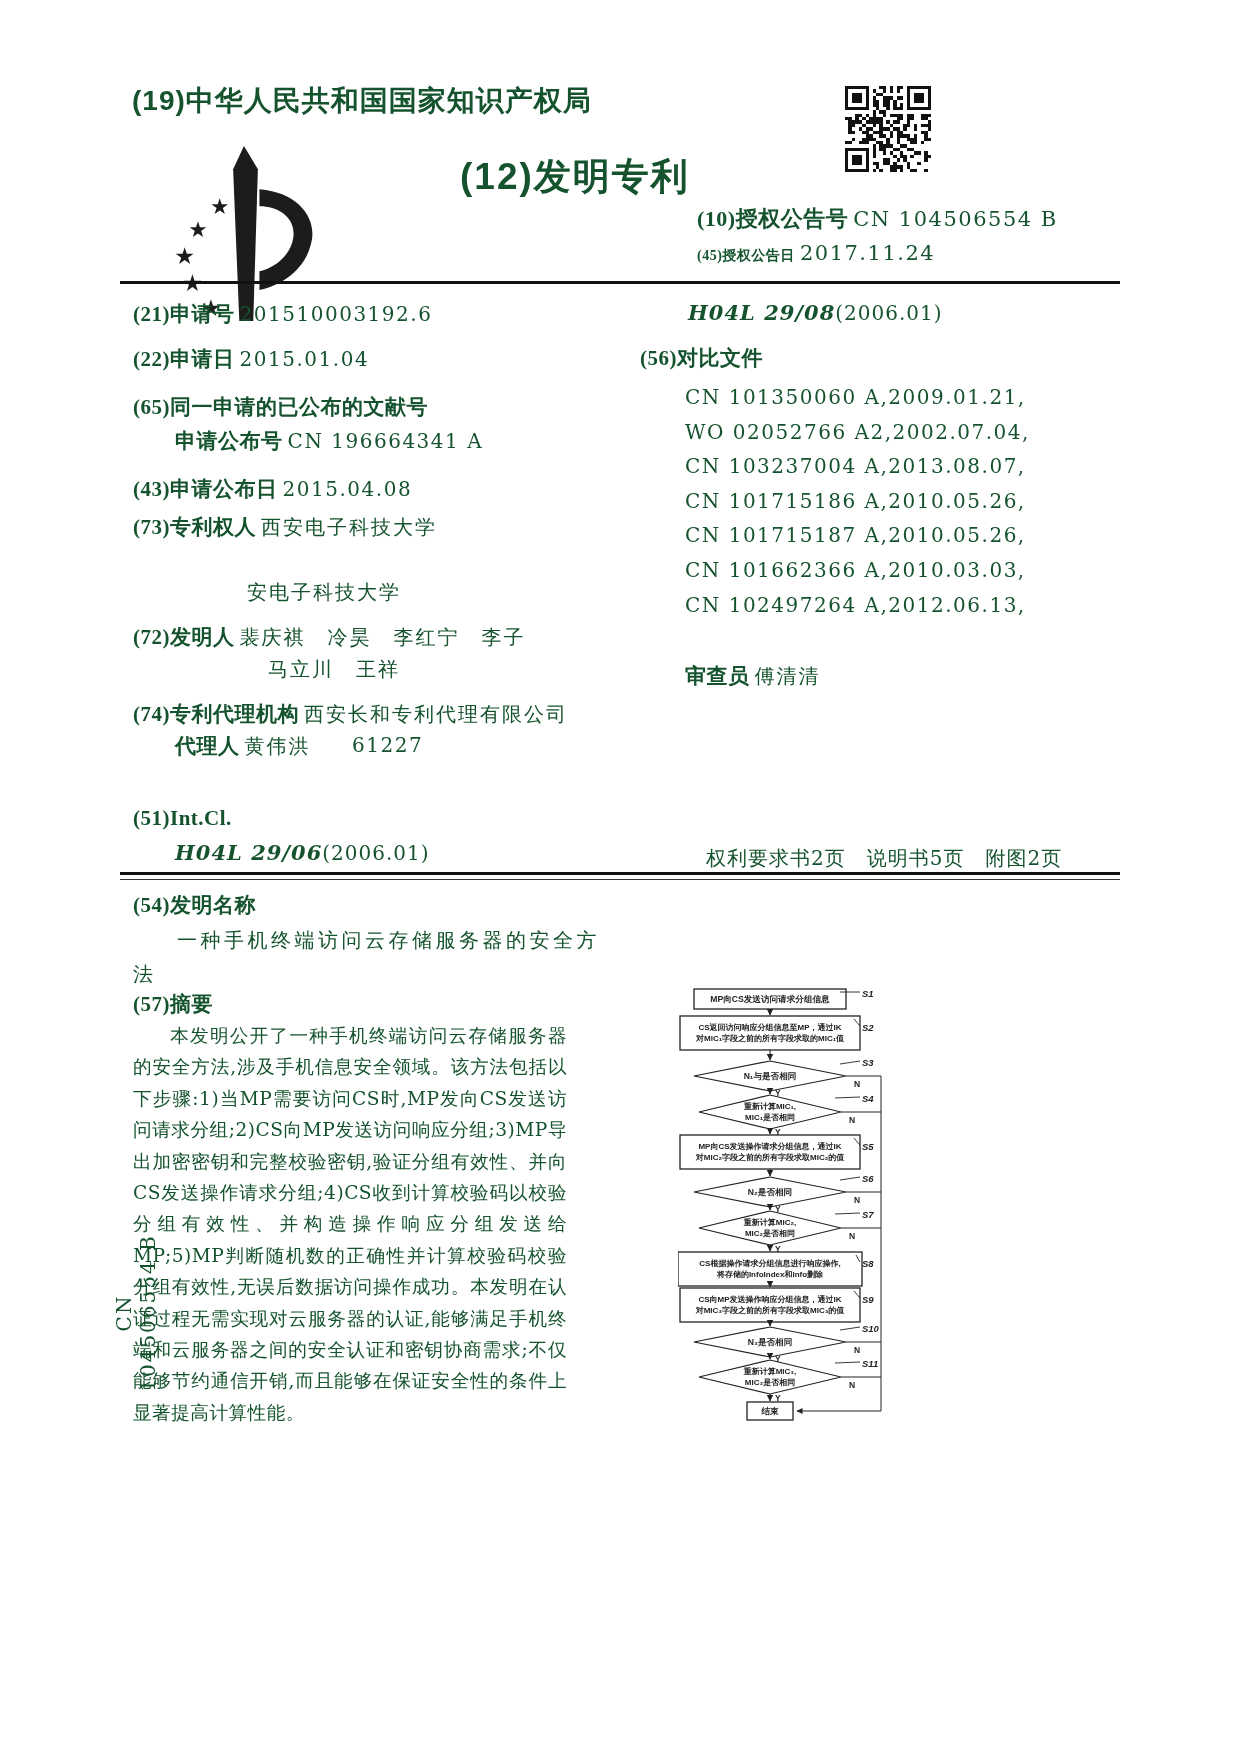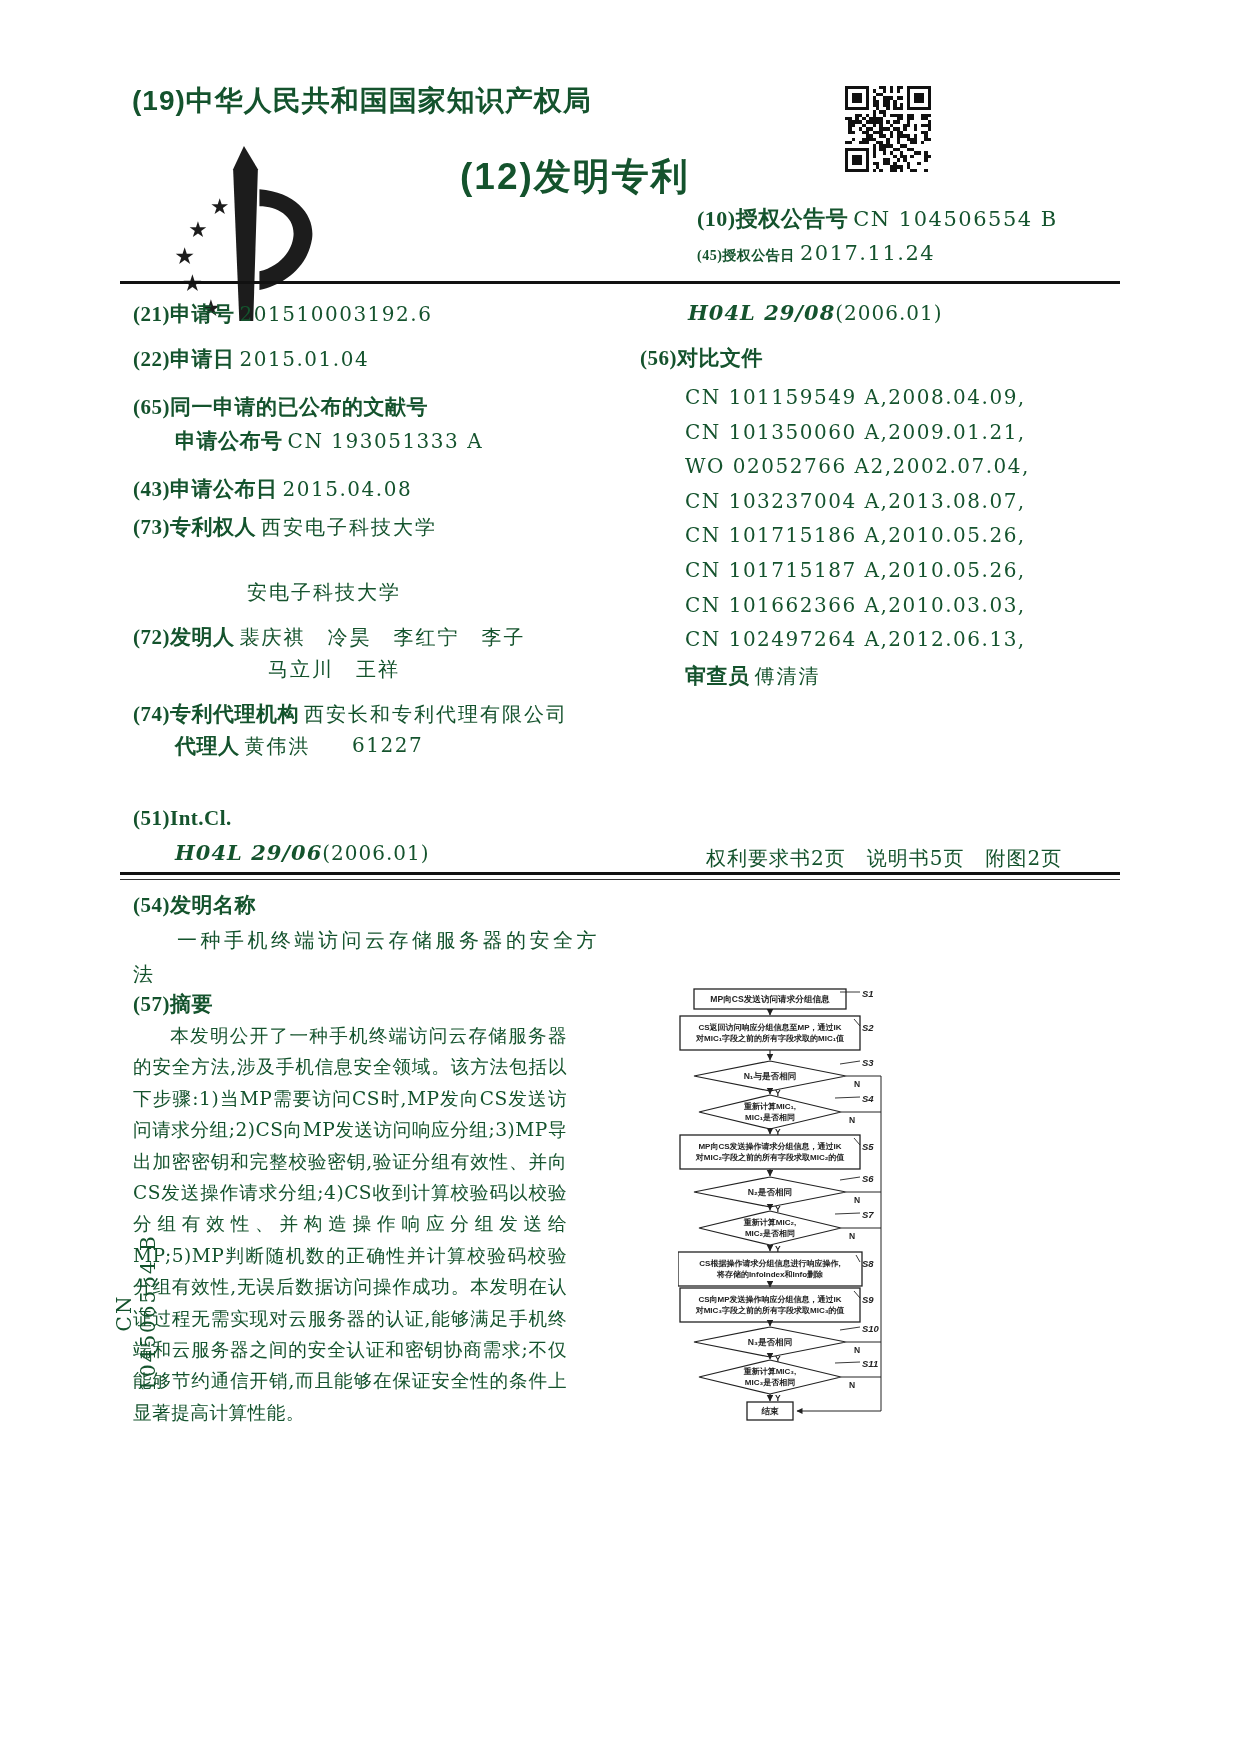--- a/index.html
+++ b/index.html
@@ -283,21 +283,21 @@
   </div>
   <div class="abs" style="left:133px;top:345px;">
     <span class="lbl">(22)申请日</span>
     <span class="val">2015.01.04</span>
   </div>
   <div class="abs" style="left:133px;top:393px;">
     <span class="lbl">(65)同一申请的已公布的文献号</span>
   </div>
   <div class="abs" style="left:175px;top:427px;">
     <span class="lbl">申请公布号</span>
-    <span class="val">CN 193051333 A</span>
+    <span class="val">CN 196664341 A</span>
   </div>
   <div class="abs" style="left:133px;top:475px;">
     <span class="lbl">(43)申请公布日</span>
     <span class="val">2015.04.08</span>
   </div>
   <div class="abs" style="left:133px;top:513px;">
     <span class="lbl">(73)专利权人</span>
     <span class="valcjk">西安电子科技大学</span>
   </div>
   <div class="abs" style="left:247px;top:579px;">
@@ -328,21 +328,20 @@
     <span class="ipc">H04L 29/06</span><span class="ipcver">(2006.01)</span>
   </div>
 
   <div class="abs" style="left:688px;top:300px;">
     <span class="ipc">H04L 29/08</span><span class="ipcver">(2006.01)</span>
   </div>
   <div class="abs" style="left:640px;top:344px;">
     <span class="lbl">(56)对比文件</span>
   </div>
   <div class="abs" style="left:685px;top:380px;">
-      <div class="cit">CN 101159549 A,2008.04.09,</div>
       <div class="cit">CN 101350060 A,2009.01.21,</div>
       <div class="cit">WO 02052766 A2,2002.07.04,</div>
       <div class="cit">CN 103237004 A,2013.08.07,</div>
       <div class="cit">CN 101715186 A,2010.05.26,</div>
       <div class="cit">CN 101715187 A,2010.05.26,</div>
       <div class="cit">CN 101662366 A,2010.03.03,</div>
       <div class="cit">CN 102497264 A,2012.06.13,</div>
     </div>
   <div class="abs" style="left:685px;top:662px;">
     <span class="lbl">审查员</span>

